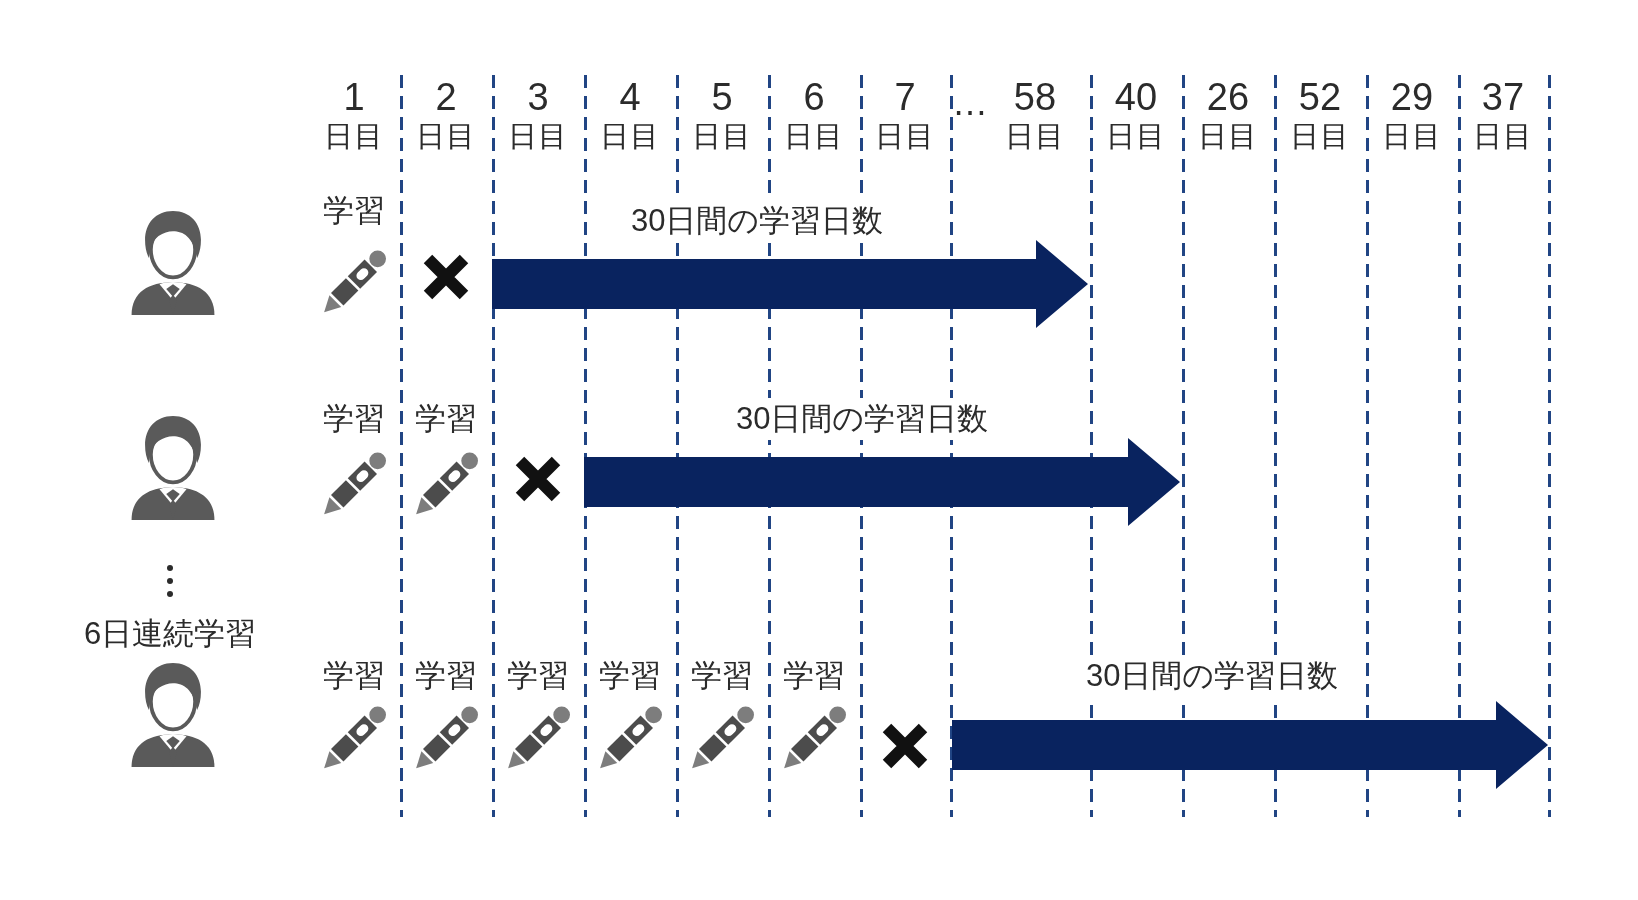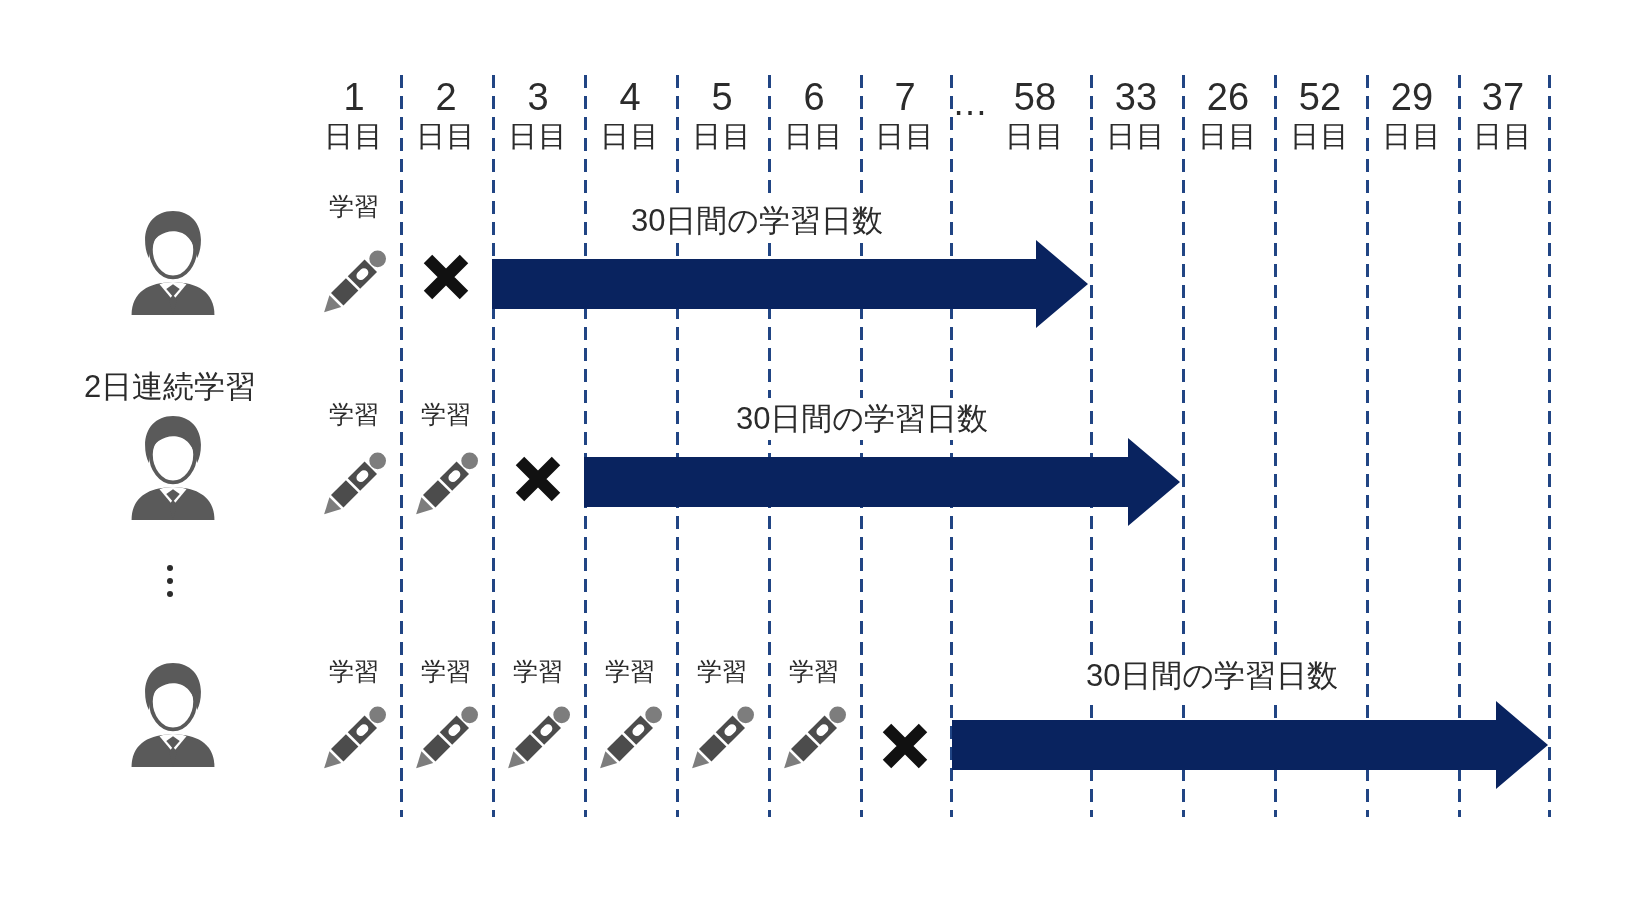--- a/index.html
+++ b/index.html
@@ -19,21 +19,21 @@
   .h-ellipsis{position:absolute;top:82px;font-size:36px;color:var(--text-black);z-index:2;}
   
   .row-label{position:absolute;width:224px;text-align:center;font-size:31px;color:var(--text-black);z-index:2;white-space:nowrap;}
   .person{position:absolute;width:106px;height:112px;color:var(--icon-gray);z-index:2;}
   .person .fillg{fill:currentColor;}
   .person .facering{fill:#fff;stroke:currentColor;stroke-width:4;}
   .person .white{fill:#fff;}
   .vdots{position:absolute;z-index:2;}
   .vdots i{display:block;width:6px;height:6px;border-radius:50%;background:var(--text-black);margin:7px auto;}
   
-  .study-label{position:absolute;width:92px;text-align:center;font-size:25px;color:var(--text-black);z-index:2;white-space:nowrap;}
+  .study-label{position:absolute;width:92px;text-align:center;font-size:31px;color:var(--text-black);z-index:2;white-space:nowrap;}
   .pencil{position:absolute;width:64px;height:64px;display:flex;align-items:center;justify-content:center;z-index:2;}
   .pencil svg{width:88px;height:27px;flex:none;transform:rotate(-45deg);}
   .p-tip{fill:var(--pencil-light-gray);}
   .p-body{fill:var(--pencil-dark-gray);}
   .p-slot{fill:#fff;}
   .p-cap{fill:var(--pencil-light-gray);}
   
   .xmark{position:absolute;width:54px;height:54px;z-index:3;}
   .xmark path{stroke:var(--x-mark-black);stroke-width:12;fill:none;stroke-linecap:butt;}
   
@@ -91,21 +91,21 @@
   <div class="daycol" style="left:860px;width:90px">
     <span class="num">7</span>
     <span class="unit">日目</span>
   </div>
   <span class="h-ellipsis" style="left:952px">…</span>
   <div class="daycol" style="left:980px;width:110px">
     <span class="num">58</span>
     <span class="unit">日目</span>
   </div>
   <div class="daycol" style="left:1090px;width:92px">
-    <span class="num">33</span>
+    <span class="num">40</span>
     <span class="unit">日目</span>
   </div>
   <div class="daycol" style="left:1182px;width:92px">
     <span class="num">26</span>
     <span class="unit">日目</span>
   </div>
   <div class="daycol" style="left:1274px;width:92px">
     <span class="num">52</span>
     <span class="unit">日目</span>
   </div>
@@ -138,21 +138,20 @@
     </svg>
   </div>
   <svg class="xmark" style="left:419px;top:250px" viewBox="0 0 54 54">
     <path d="M9 9 L45 45 M45 9 L9 45"></path>
   </svg>
   <svg class="arrow" style="left:492px;top:240px" width="596" height="88" viewBox="0 0 596 88">
     <polygon points="0,19 544,19 544,0 596,44 544,88 544,69 0,69"></polygon>
   </svg>
   <div class="arrow-label" style="left:757px;top:200px">30日間の学習日数</div>
 
-  <div class="row-label" style="left:58px;top:366px">2日連続学習</div>
   <svg class="person" style="left:120px;top:410px" viewBox="0 0 110 112">
     <path class="facering" d="M32 44 C32 30 42 21 55 21 C68 21 78 30 78 44 C78 59 68 73 55 73 C42 73 32 59 32 44 Z"></path>
     <path class="fillg" d="M55 4 C37 4 26 17 26 34 C26 42 27.5 48 30 53 C31 42 34 34.5 40 30 C45 26.5 50 25 55 25 C66 25 76 31 80 53 C82.5 48 84 42 84 34 C84 17 73 4 55 4 Z"></path>
     <path class="fillg" d="M12 112 C12 88 30 78 55 78 C80 78 98 88 98 112 Z"></path>
     <path class="white" d="M41 80 L55 97 L69 80 C62 77 48 77 41 80 Z"></path>
     <path class="fillg" d="M55 93 L48 85 L55 80 L62 85 Z"></path>
     <path class="fillg" d="M51 96 L55 112 L59 96 L55 91 Z"></path>
   </svg>
 
   <div class="study-label" style="left:308px;top:398px">学習</div>
@@ -182,20 +181,21 @@
     <polygon points="0,19 544,19 544,0 596,44 544,88 544,69 0,69"></polygon>
   </svg>
   <div class="arrow-label" style="left:862px;top:398px">30日間の学習日数</div>
 
   <div class="vdots" style="left:167px;top:558px">
     <i></i>
       <i></i>
       <i></i>
   </div>
 
+  <div class="row-label" style="left:58px;top:613px">6日連続学習</div>
   <svg class="person" style="left:120px;top:657px" viewBox="0 0 110 112">
     <path class="facering" d="M32 44 C32 30 42 21 55 21 C68 21 78 30 78 44 C78 59 68 73 55 73 C42 73 32 59 32 44 Z"></path>
     <path class="fillg" d="M55 4 C37 4 26 17 26 34 C26 42 27.5 48 30 53 C31 42 34 34.5 40 30 C45 26.5 50 25 55 25 C66 25 76 31 80 53 C82.5 48 84 42 84 34 C84 17 73 4 55 4 Z"></path>
     <path class="fillg" d="M12 112 C12 88 30 78 55 78 C80 78 98 88 98 112 Z"></path>
     <path class="white" d="M41 80 L55 97 L69 80 C62 77 48 77 41 80 Z"></path>
     <path class="fillg" d="M55 93 L48 85 L55 80 L62 85 Z"></path>
     <path class="fillg" d="M51 96 L55 112 L59 96 L55 91 Z"></path>
   </svg>
 
   <div class="study-label" style="left:308px;top:655px">学習</div>

